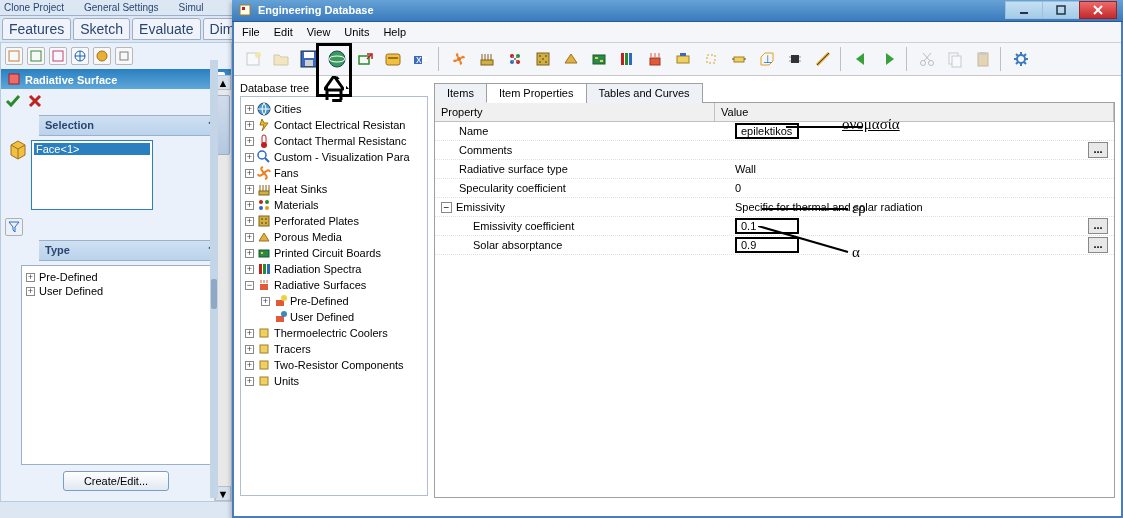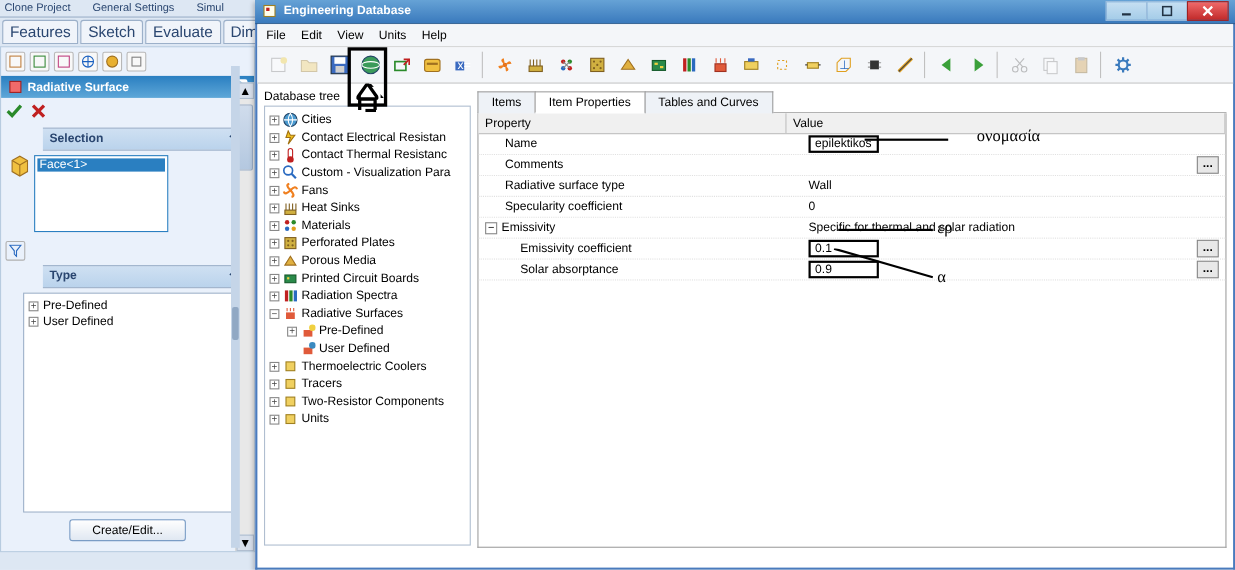--- a/index.html
+++ b/index.html
@@ -684,21 +684,21 @@
                 <span>Solar absorptance</span>
               </div>
               <div class="pc2">
                 <span class="boxed">0.9</span>
                 <span class="dots">...</span>
               </div>
             </div>
           </div>
       </div>
 
-      <div class="annot" style="left:454px; top:40px;">ονομασία</div>
+      <div class="annot" style="left:408px; top:40px;text-decoration:underline;">ονομασία</div>
       <div class="al1" style="left:352px; top:50px; width:76px;"></div>
       <div class="annot" style="left:418px; top:124px;">ερ</div>
       <div class="al1" style="left:328px; top:132px; width:86px;"></div>
       <div class="annot" style="left:418px; top:168px;">α</div>
       <svg style="position:absolute; left:324px; top:150px; pointer-events:none;" width="100" height="30">
           <line x1="0" y1="0" x2="90" y2="26" stroke="#000" stroke-width="2"></line>
         </svg>
     </div>
   </div>
 </div>

